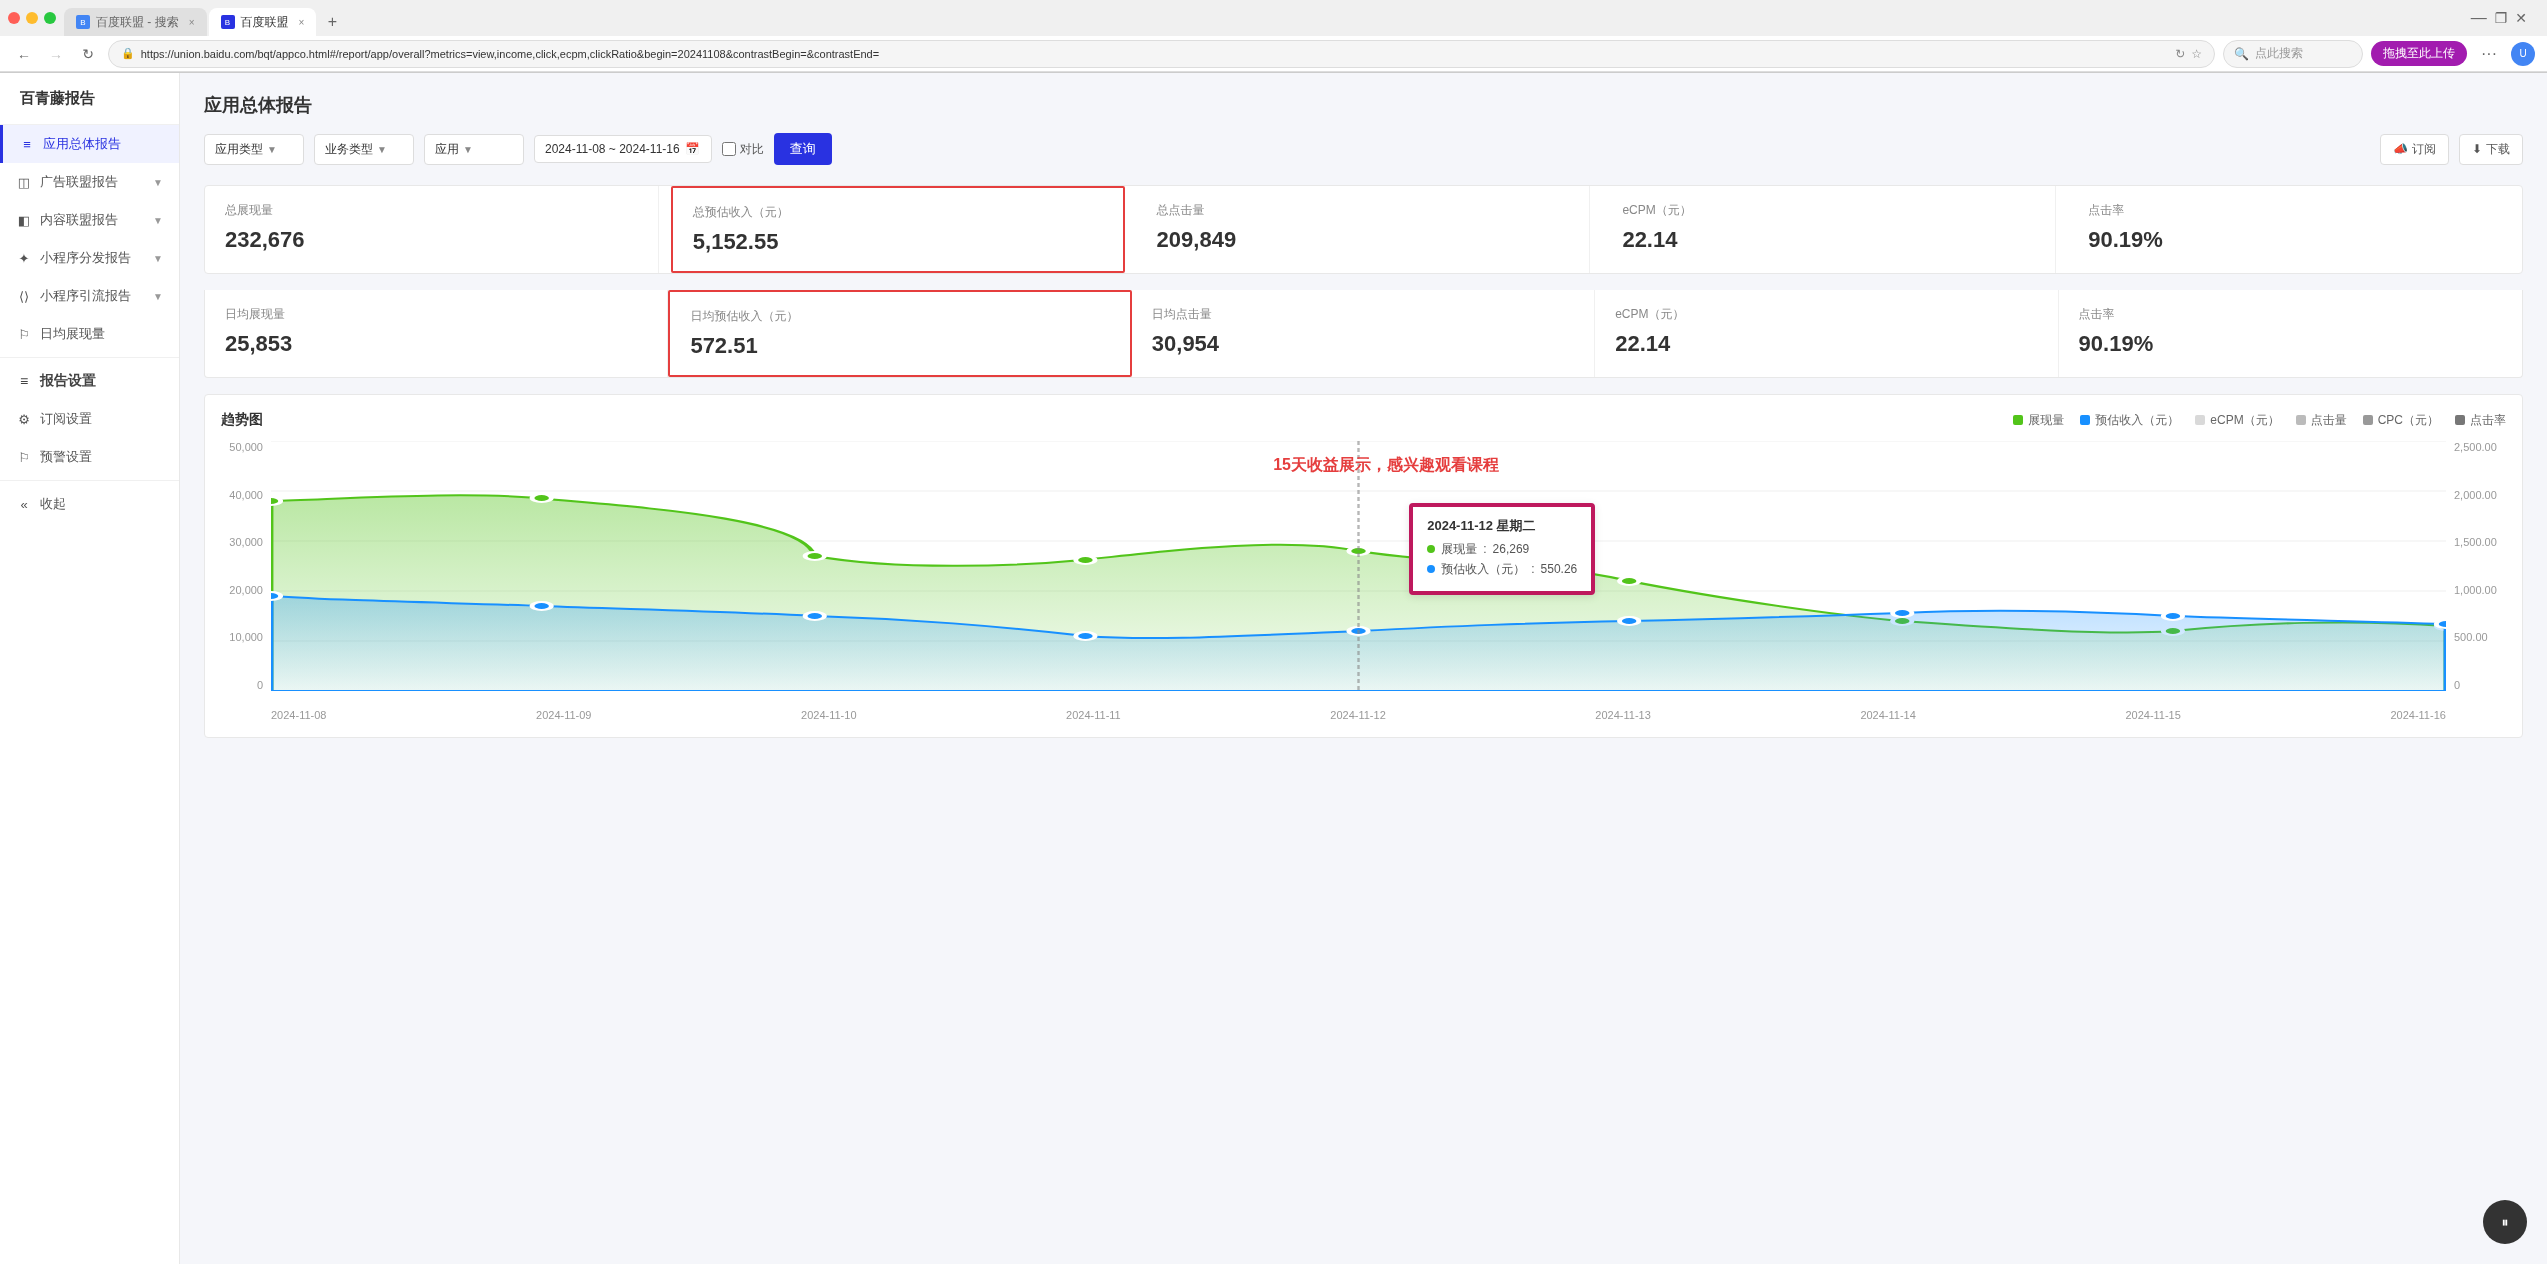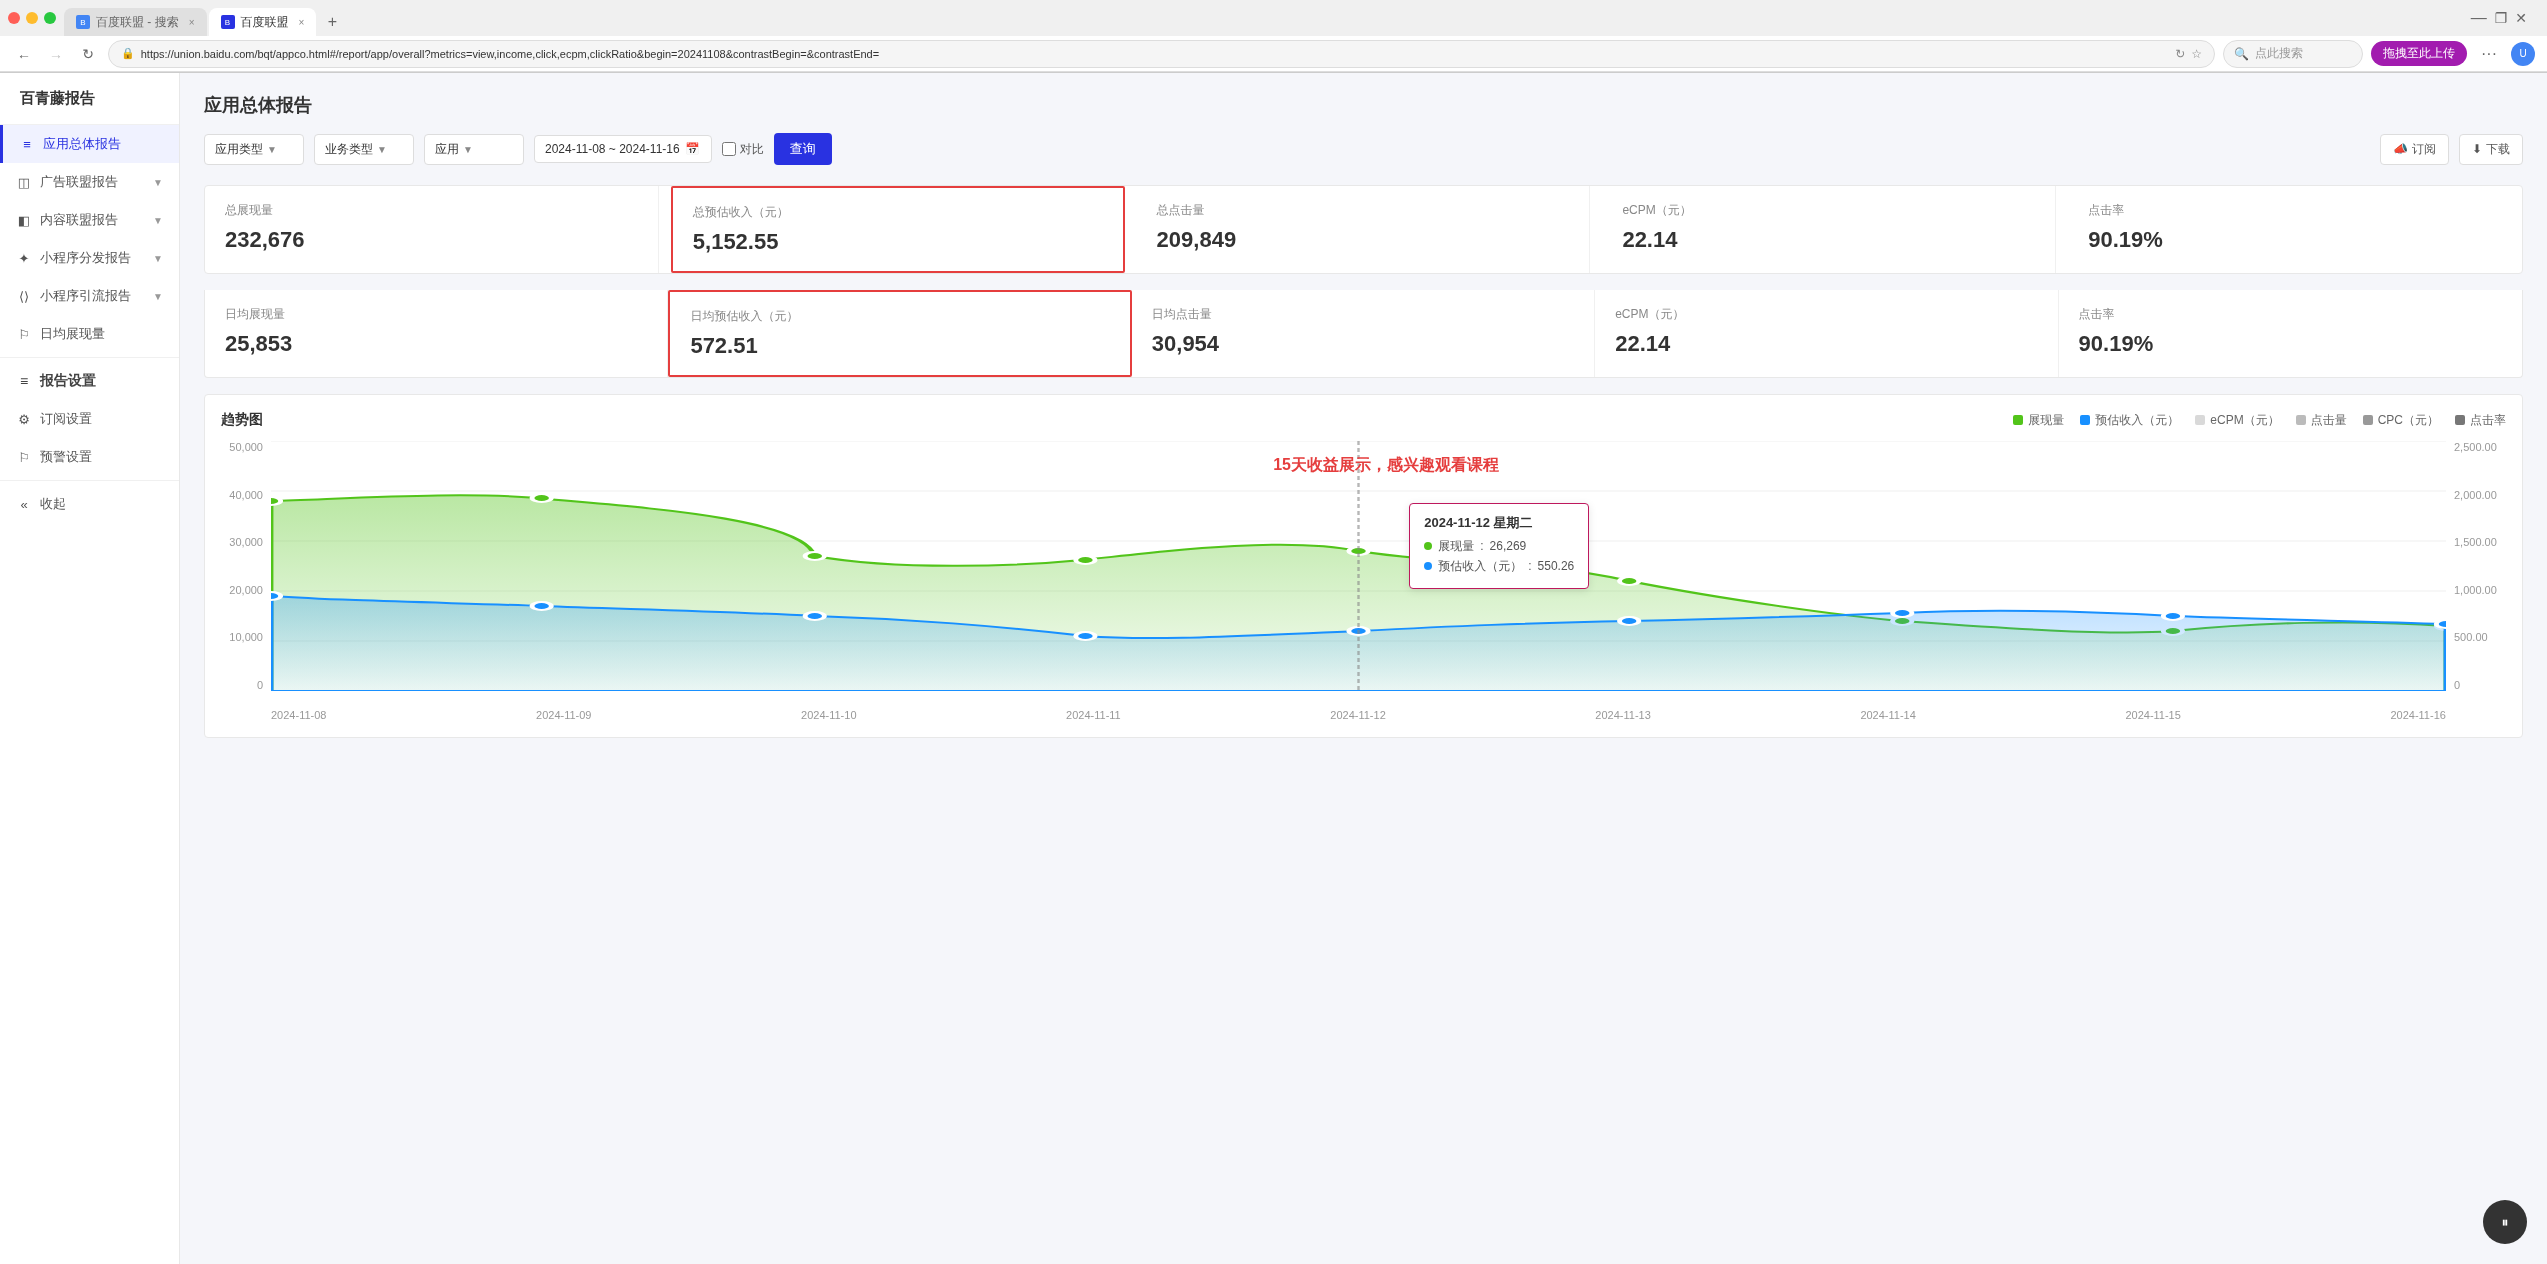--- a/index.html
+++ b/index.html
@@ -87,21 +87,21 @@
     .promo-text { color: #e53e3e; font-size: 16px; font-weight: bold; position: absolute; top: 60px; left: 50%; transform: translateX(-40%); z-index: 5; pointer-events: none; }
 
     
     .chart-container { position: relative; width: 100%; height: 280px; }
     .chart-y-axis-left { position: absolute; left: 0; top: 0; bottom: 30px; display: flex; flex-direction: column; justify-content: space-between; font-size: 11px; color: #999; width: 50px; text-align: right; padding-right: 8px; }
     .chart-y-axis-right { position: absolute; right: 0; top: 0; bottom: 30px; display: flex; flex-direction: column; justify-content: space-between; font-size: 11px; color: #999; width: 60px; text-align: left; padding-left: 8px; }
     .chart-x-axis { position: absolute; bottom: 0; left: 50px; right: 60px; display: flex; justify-content: space-between; font-size: 11px; color: #999; }
     .chart-area { position: absolute; left: 50px; right: 60px; top: 0; bottom: 30px; }
 
     
-    .chart-tooltip { position: absolute; background: #fff; border: 1px solid #be185d; border-radius: 4px; padding: 10px 14px; font-size: 12px; box-shadow: 0 2px 8px rgba(0,0,0,0.1); z-index: 10; left: 52%; top: 22%; min-width: 180px; }
+    .chart-tooltip { position: absolute; background: #fff; border: 4px solid #be185d; border-radius: 4px; padding: 10px 14px; font-size: 12px; box-shadow: 0 2px 8px rgba(0,0,0,0.1); z-index: 10; left: 52%; top: 22%; min-width: 180px; }
     .tooltip-title { font-size: 13px; font-weight: bold; color: #333; margin-bottom: 6px; }
     .tooltip-item { display: flex; align-items: center; gap: 6px; color: #555; margin-bottom: 3px; }
     .tooltip-dot { width: 8px; height: 8px; border-radius: 50%; flex-shrink: 0; }
     .tooltip-dot.green { background: #52c41a; }
     .tooltip-dot.blue { background: #1890ff; }
 
     
     .float-btn { position: fixed; bottom: 20px; right: 20px; width: 44px; height: 44px; border-radius: 50%; background: #333; display: flex; align-items: center; justify-content: center; color: white; font-size: 14px; cursor: pointer; z-index: 100; }
   </style>
 </head>

